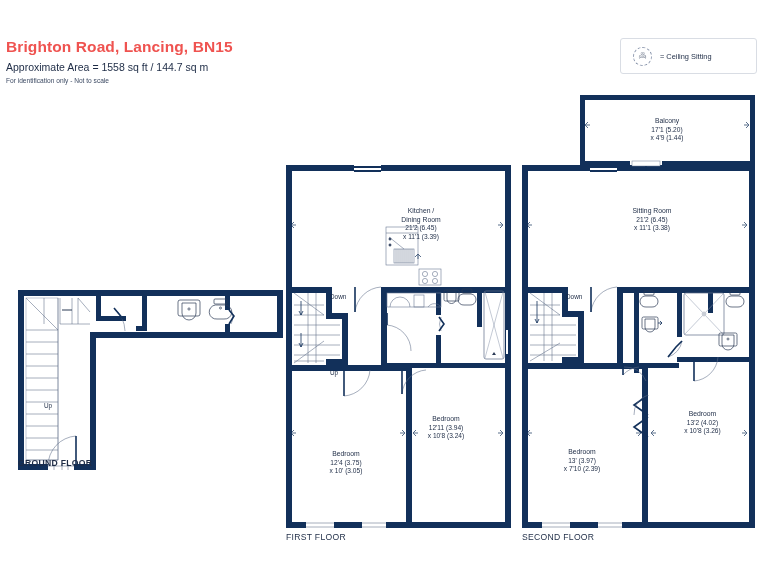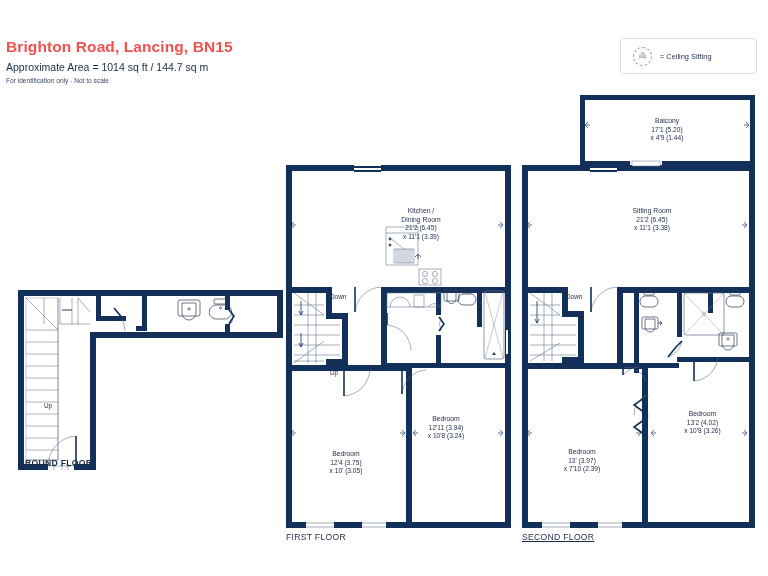--- a/index.html
+++ b/index.html
@@ -71,21 +71,21 @@
   .fx{fill:none;stroke:#2b3a55;stroke-width:.7;}
   .fxl{fill:none;stroke:#5b6b86;stroke-width:.55;}
   .dim{fill:none;stroke:#12305a;stroke-width:.7;}
 </style>
 </head>
 <body>
 
 <div class="canvas">
 
   <div id="title">Brighton Road, Lancing, BN15</div>
-  <div id="area">Approximate Area = 1014 sq ft / 144.7 sq m</div>
+  <div id="area">Approximate Area = 1558 sq ft / 144.7 sq m</div>
   <div id="disclaimer">For identification only - Not to scale</div>
 
   <div id="legend">
     <div class="circ">
       <span>0'0</span>
       <span>(0.00)</span>
     </div>
     <div class="lbl">= Ceiling Sitting</div>
   </div>
 
@@ -459,15 +459,15 @@
     </div>
 
     <div class="room-label" style="left:2px;top:353px;width:116px;">
       <div class="nm">Bedroom</div>
       <div>13' (3.97)</div>
       <div>x 7'10 (2.39)</div>
     </div>
 
     <div class="stair-txt" style="left:44px;top:198px;">Down</div>
   </div>
-  <div class="floor-name" style="left:522px;top:532px;text-decoration:underline;">SECOND FLOOR</div>
+  <div class="floor-name" style="left:522px;top:532px;">SECOND FLOOR</div>
 
 </div>
 
 </body></html>

